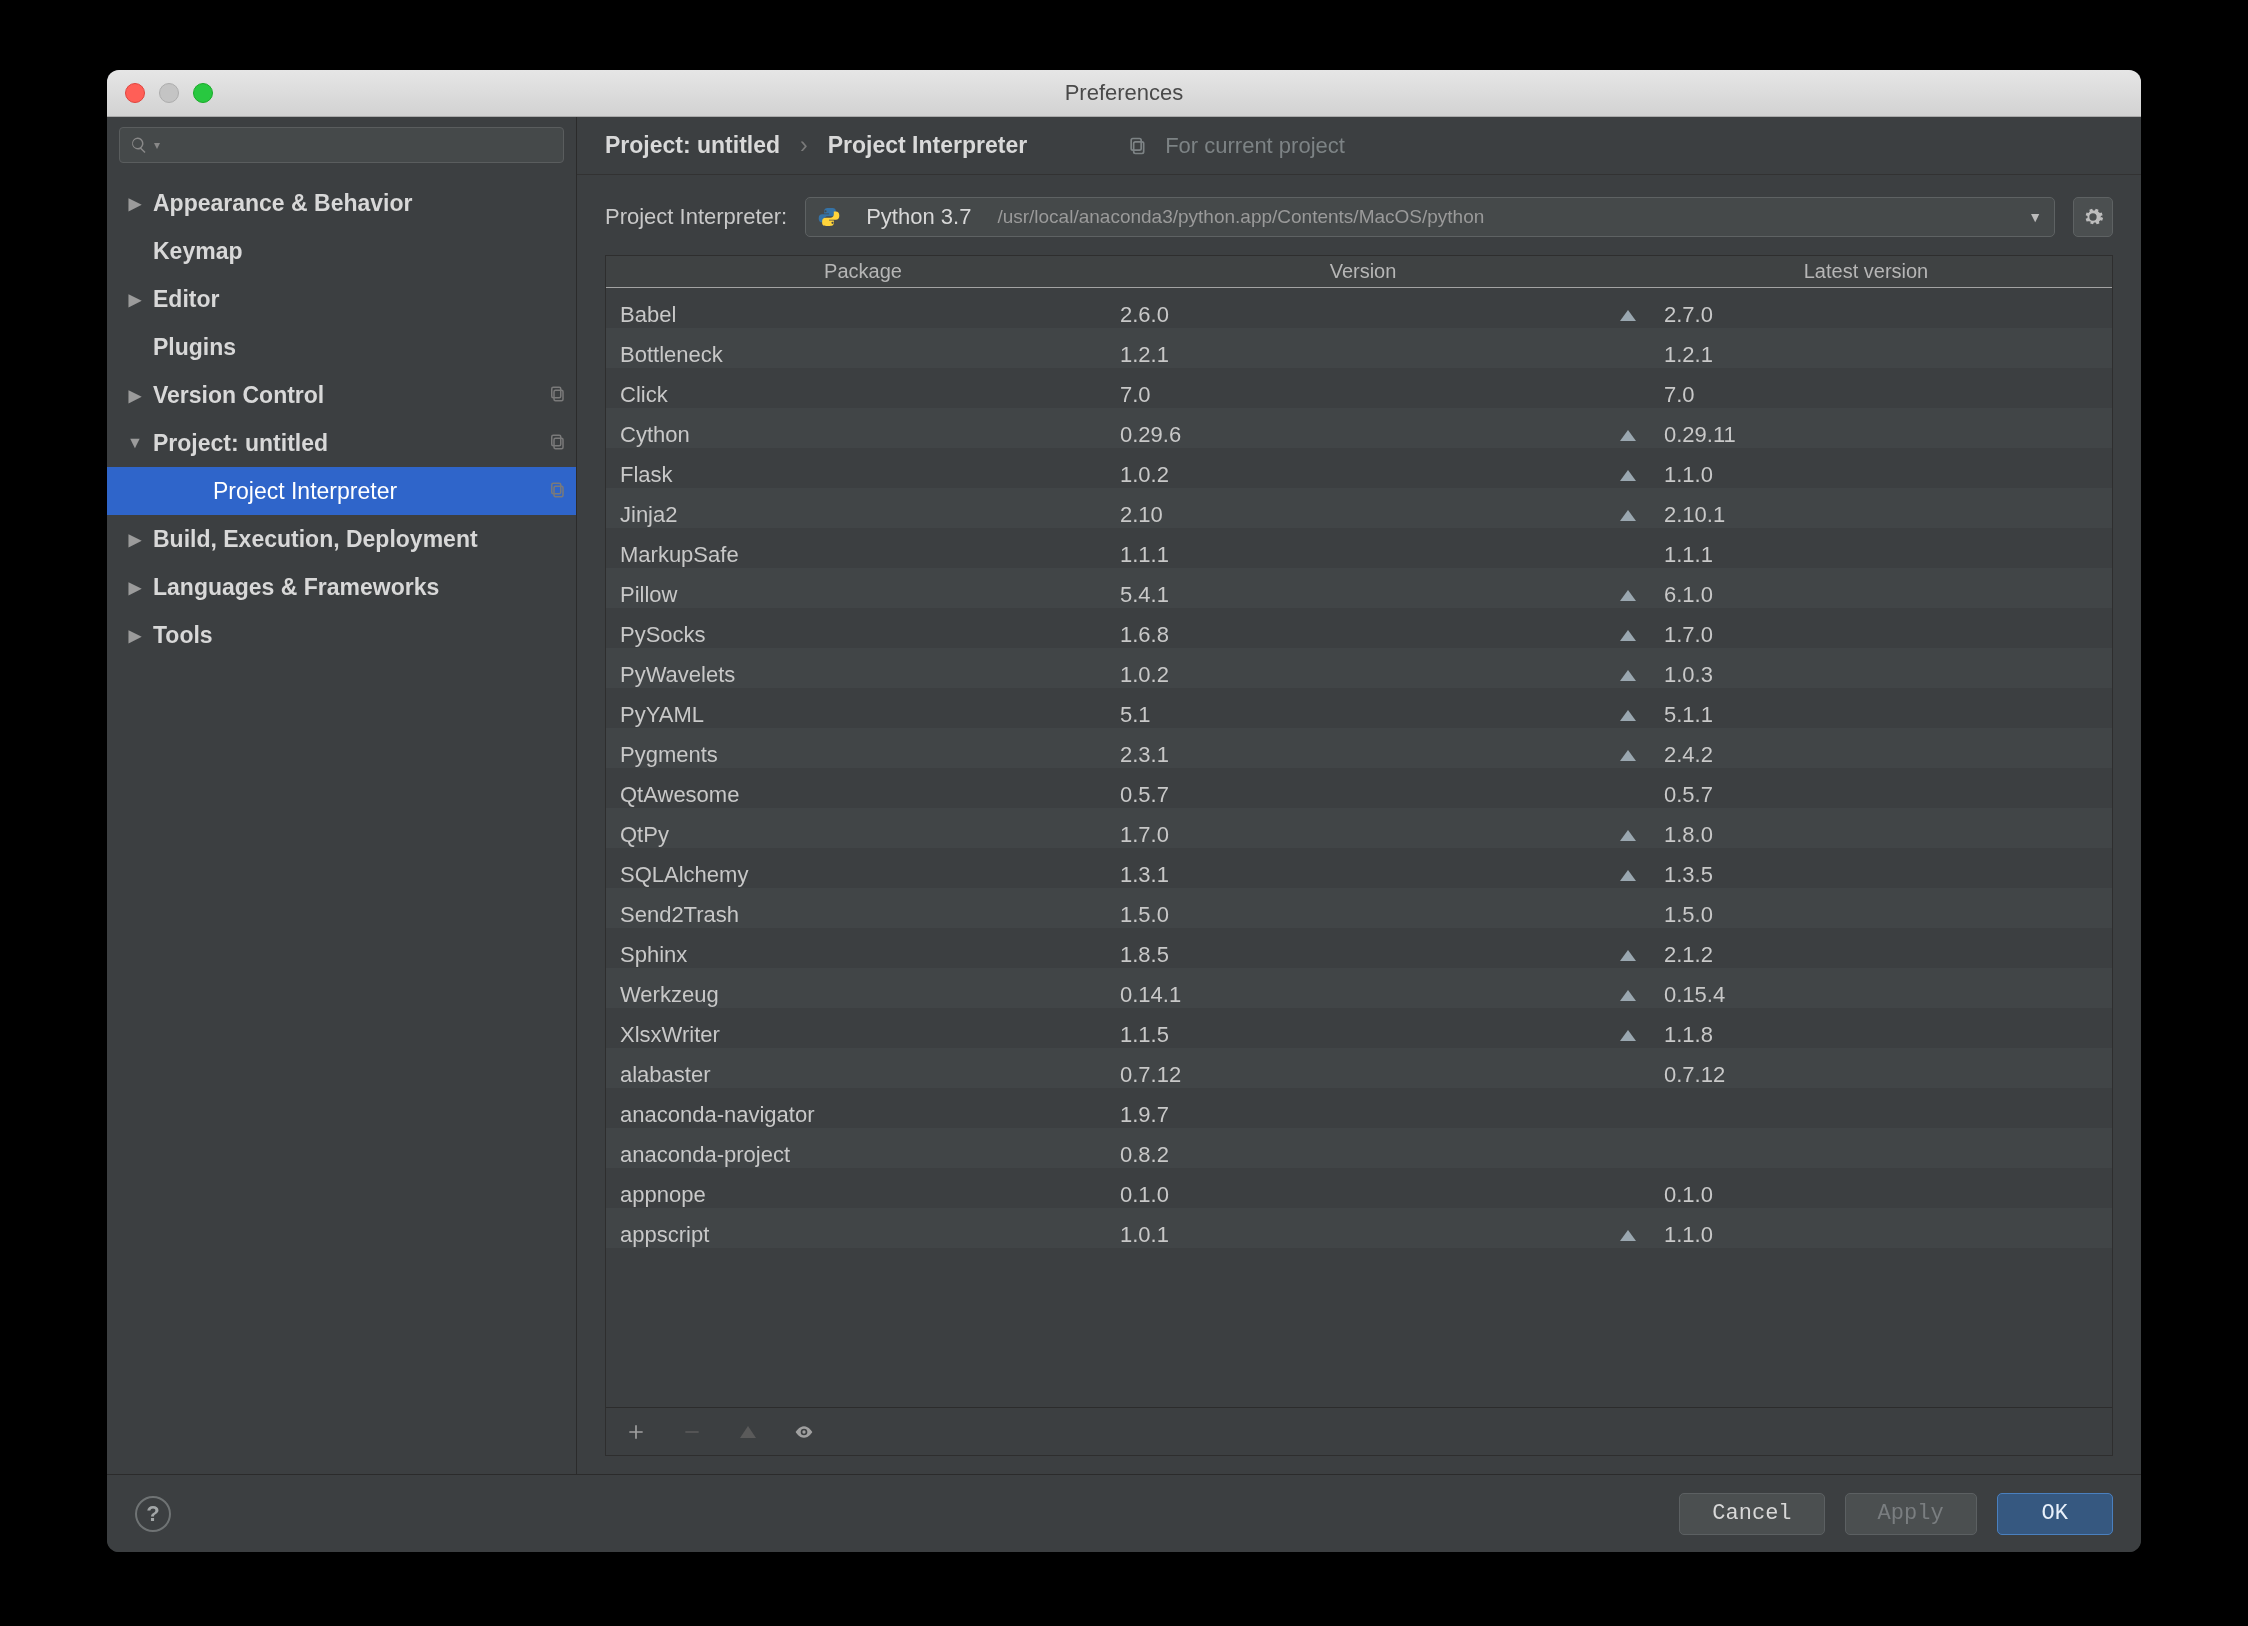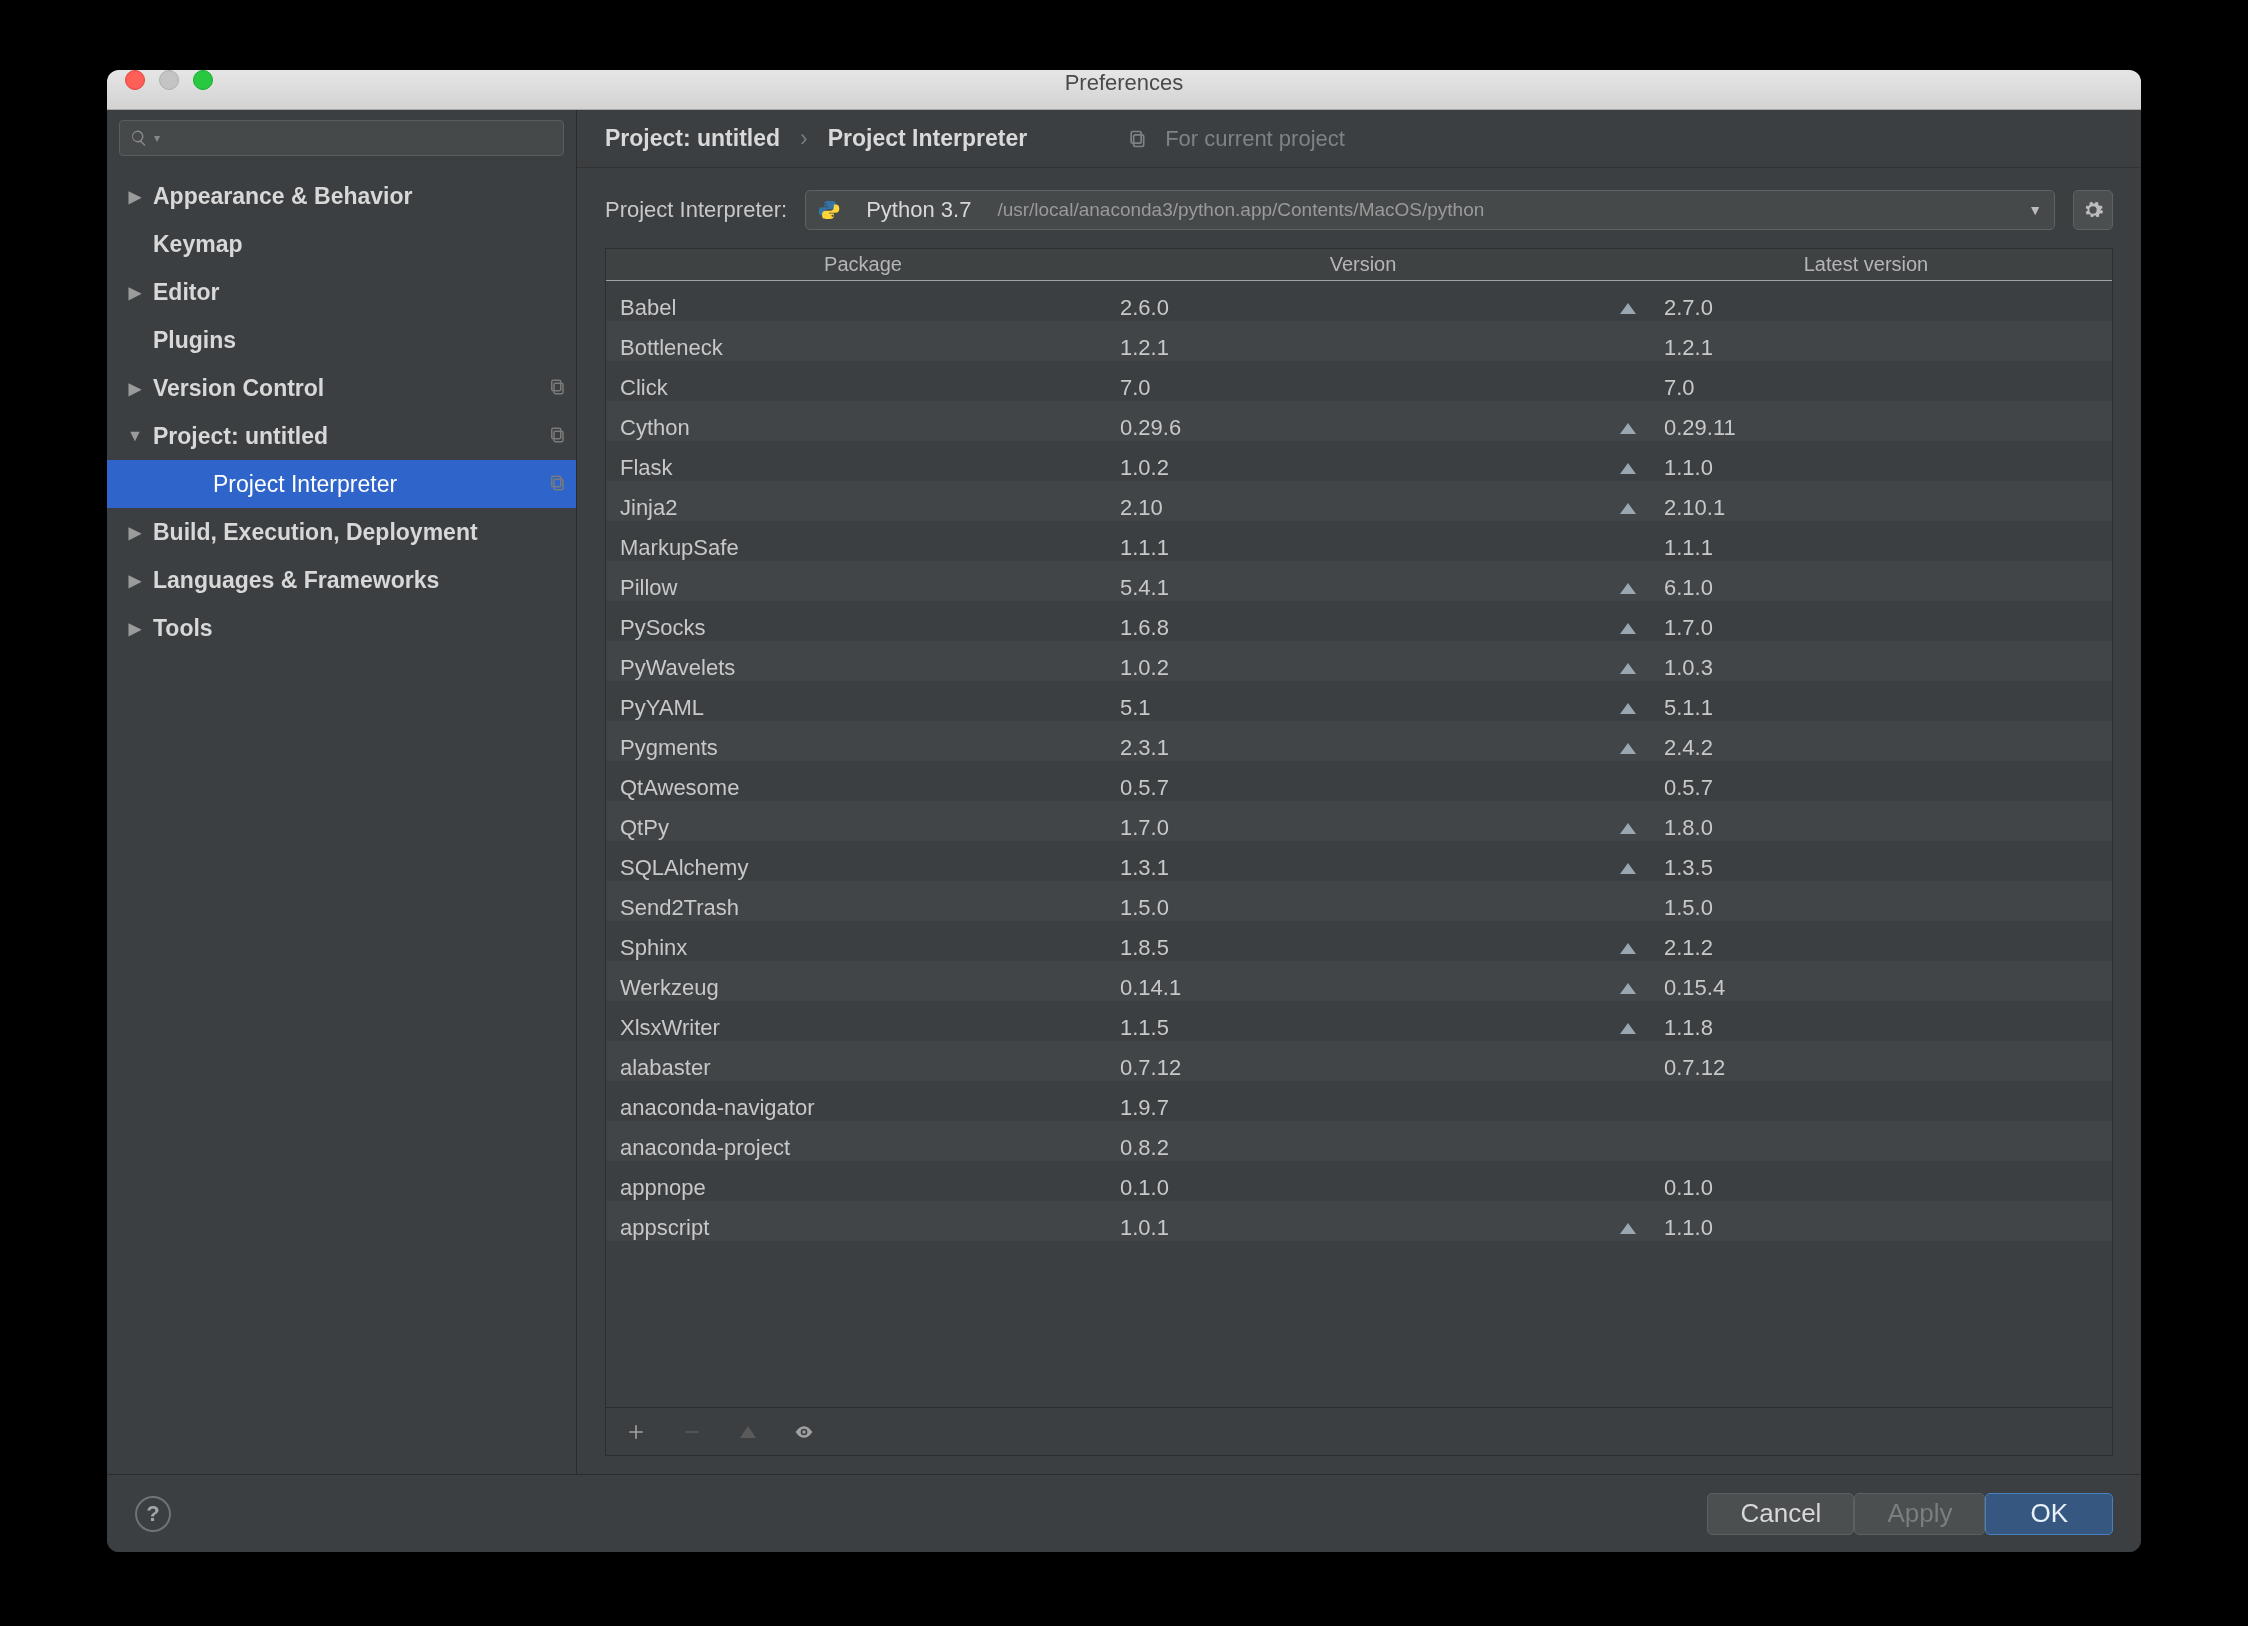--- a/index.html
+++ b/index.html
@@ -19,23 +19,24 @@
     height: 1482px;
     margin-top: 70px;
     background: #3c3f41;
     border-radius: 12px;
     overflow: hidden;
     box-shadow: 0 40px 100px rgba(0,0,0,0.8);
     display: flex;
     flex-direction: column;
   }
   .titlebar {
-    height: 40px;
+    height: 47px;
     background: linear-gradient(#e6e6e6, #d2d2d2);
     display: flex;
+    align-items: center;
     position: relative;
     border-bottom: 1px solid #aaa;
   }
   .traffic-lights {
     display: flex;
     gap: 14px;
     margin-left: 18px;
   }
   .traffic-light {
     width: 20px; height: 20px; border-radius: 50%;
@@ -252,26 +253,27 @@
     border: 2px solid #6f7374;
     color: #a3a7a8;
     display: flex; align-items: center; justify-content: center;
     font-size: 22px; font-weight: 700;
   }
   .spacer { flex: 1; }
   .btn {
     height: 42px;
     padding: 0 32px;
     border-radius: 5px;
-    font-size: 26px;
+    font-size: 22px;
     display: flex; align-items: center; justify-content: center;
-    margin-left: 0;
+    margin-left: 20px;
     border: 1px solid #5c6062;
     background: #4b4f50;
     color: #d8d8d8;
+    font-family: Liberation Mono, monospace;
   }
   .btn.disabled { color: #7a7e80; }
   .btn.primary {
     background: #365880;
     border: 1px solid #4a80bf;
     color: #e8f0fa;
     padding: 0 44px;
   }
 </style>
 </head>

